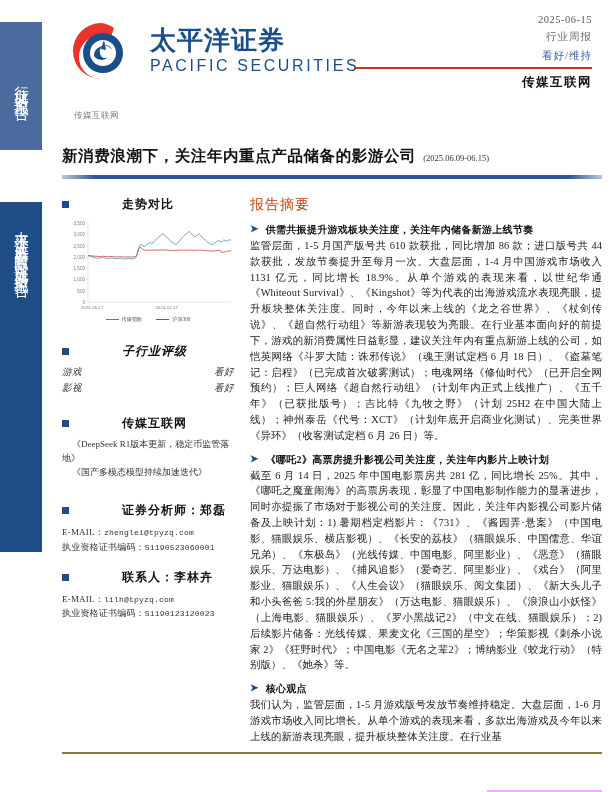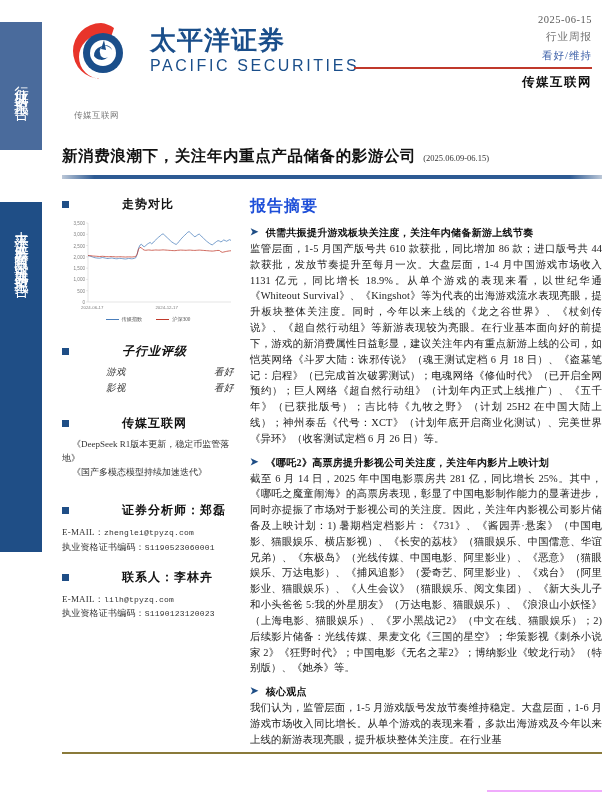--- a/index.html
+++ b/index.html
@@ -84,35 +84,35 @@
   .sec-bullet { width: 7px; height: 7px; background:#1f4e86; margin-right: 9px; flex:none; }
   .sec-title { font-size: 12px; font-weight:bold; color:#111; letter-spacing:1px; }
 
   .chart-box { width: 172px; height: 108px; position:relative; margin-top: 2px; }
   .chart-svg { display:block; }
   .chart-legend { display:flex; justify-content:center; gap: 14px; margin-top: 1px; }
   .lg-item { display:flex; align-items:center; gap:3px; font-size:5.2px; color:#555; }
   .lg-line { width: 13px; height: 1.6px; display:inline-block; }
 
   .rating-block { margin-top: 16px; font-style: italic; }
-  .rating-row { display:flex; justify-content:space-between; font-size:9.5px; color:#333; margin-top:3px; letter-spacing:0.5px;margin-left:44px;}
+  .rating-row { display:flex; justify-content:space-between; font-size:9.5px; color:#333; margin-top:3px; letter-spacing:0.5px;}
   .rating-row .rv { color:#333; }
 
   .reports-block { margin-top: 20px; }
   .report-item { font-size:9px; color:#333; line-height:1.55; text-indent: 10px; }
 
   .analyst-block { margin-top: 22px; }
   .ab-line { font-size:9px; color:#333; line-height:1.65; letter-spacing:0.2px; }
   .ab-mono { font-family:"Liberation Mono", monospace; font-size:8px; }
 
   .contact-block { margin-top: 14px; }
 
   
   .rightcol { position:absolute; left: 250px; top: 196px; width: 352px; }
-  .summary-title { font-size: 16px; font-weight:bold; color:#1d4ed8; letter-spacing:1px; margin-bottom: 9px; }
+  .summary-title { font-size: 14px; font-weight:normal; color:#c2410c; letter-spacing:1px; margin-bottom: 9px; }
   .bullet-head {
     font-size: 10px; font-weight: bold; color:#111; margin-top: 9px; margin-bottom: 1px;
     letter-spacing:0.3px; display:flex; align-items:flex-start;
   }
   .bullet-head .arrow { color:#1f4e86; margin-right: 7px; font-size:10px; line-height:1.2; }
   .para {
     font-size: 10.4px; color:#1a1a1a; line-height: 1.52;
     text-align: justify; letter-spacing: 0.1px;
   }
 

